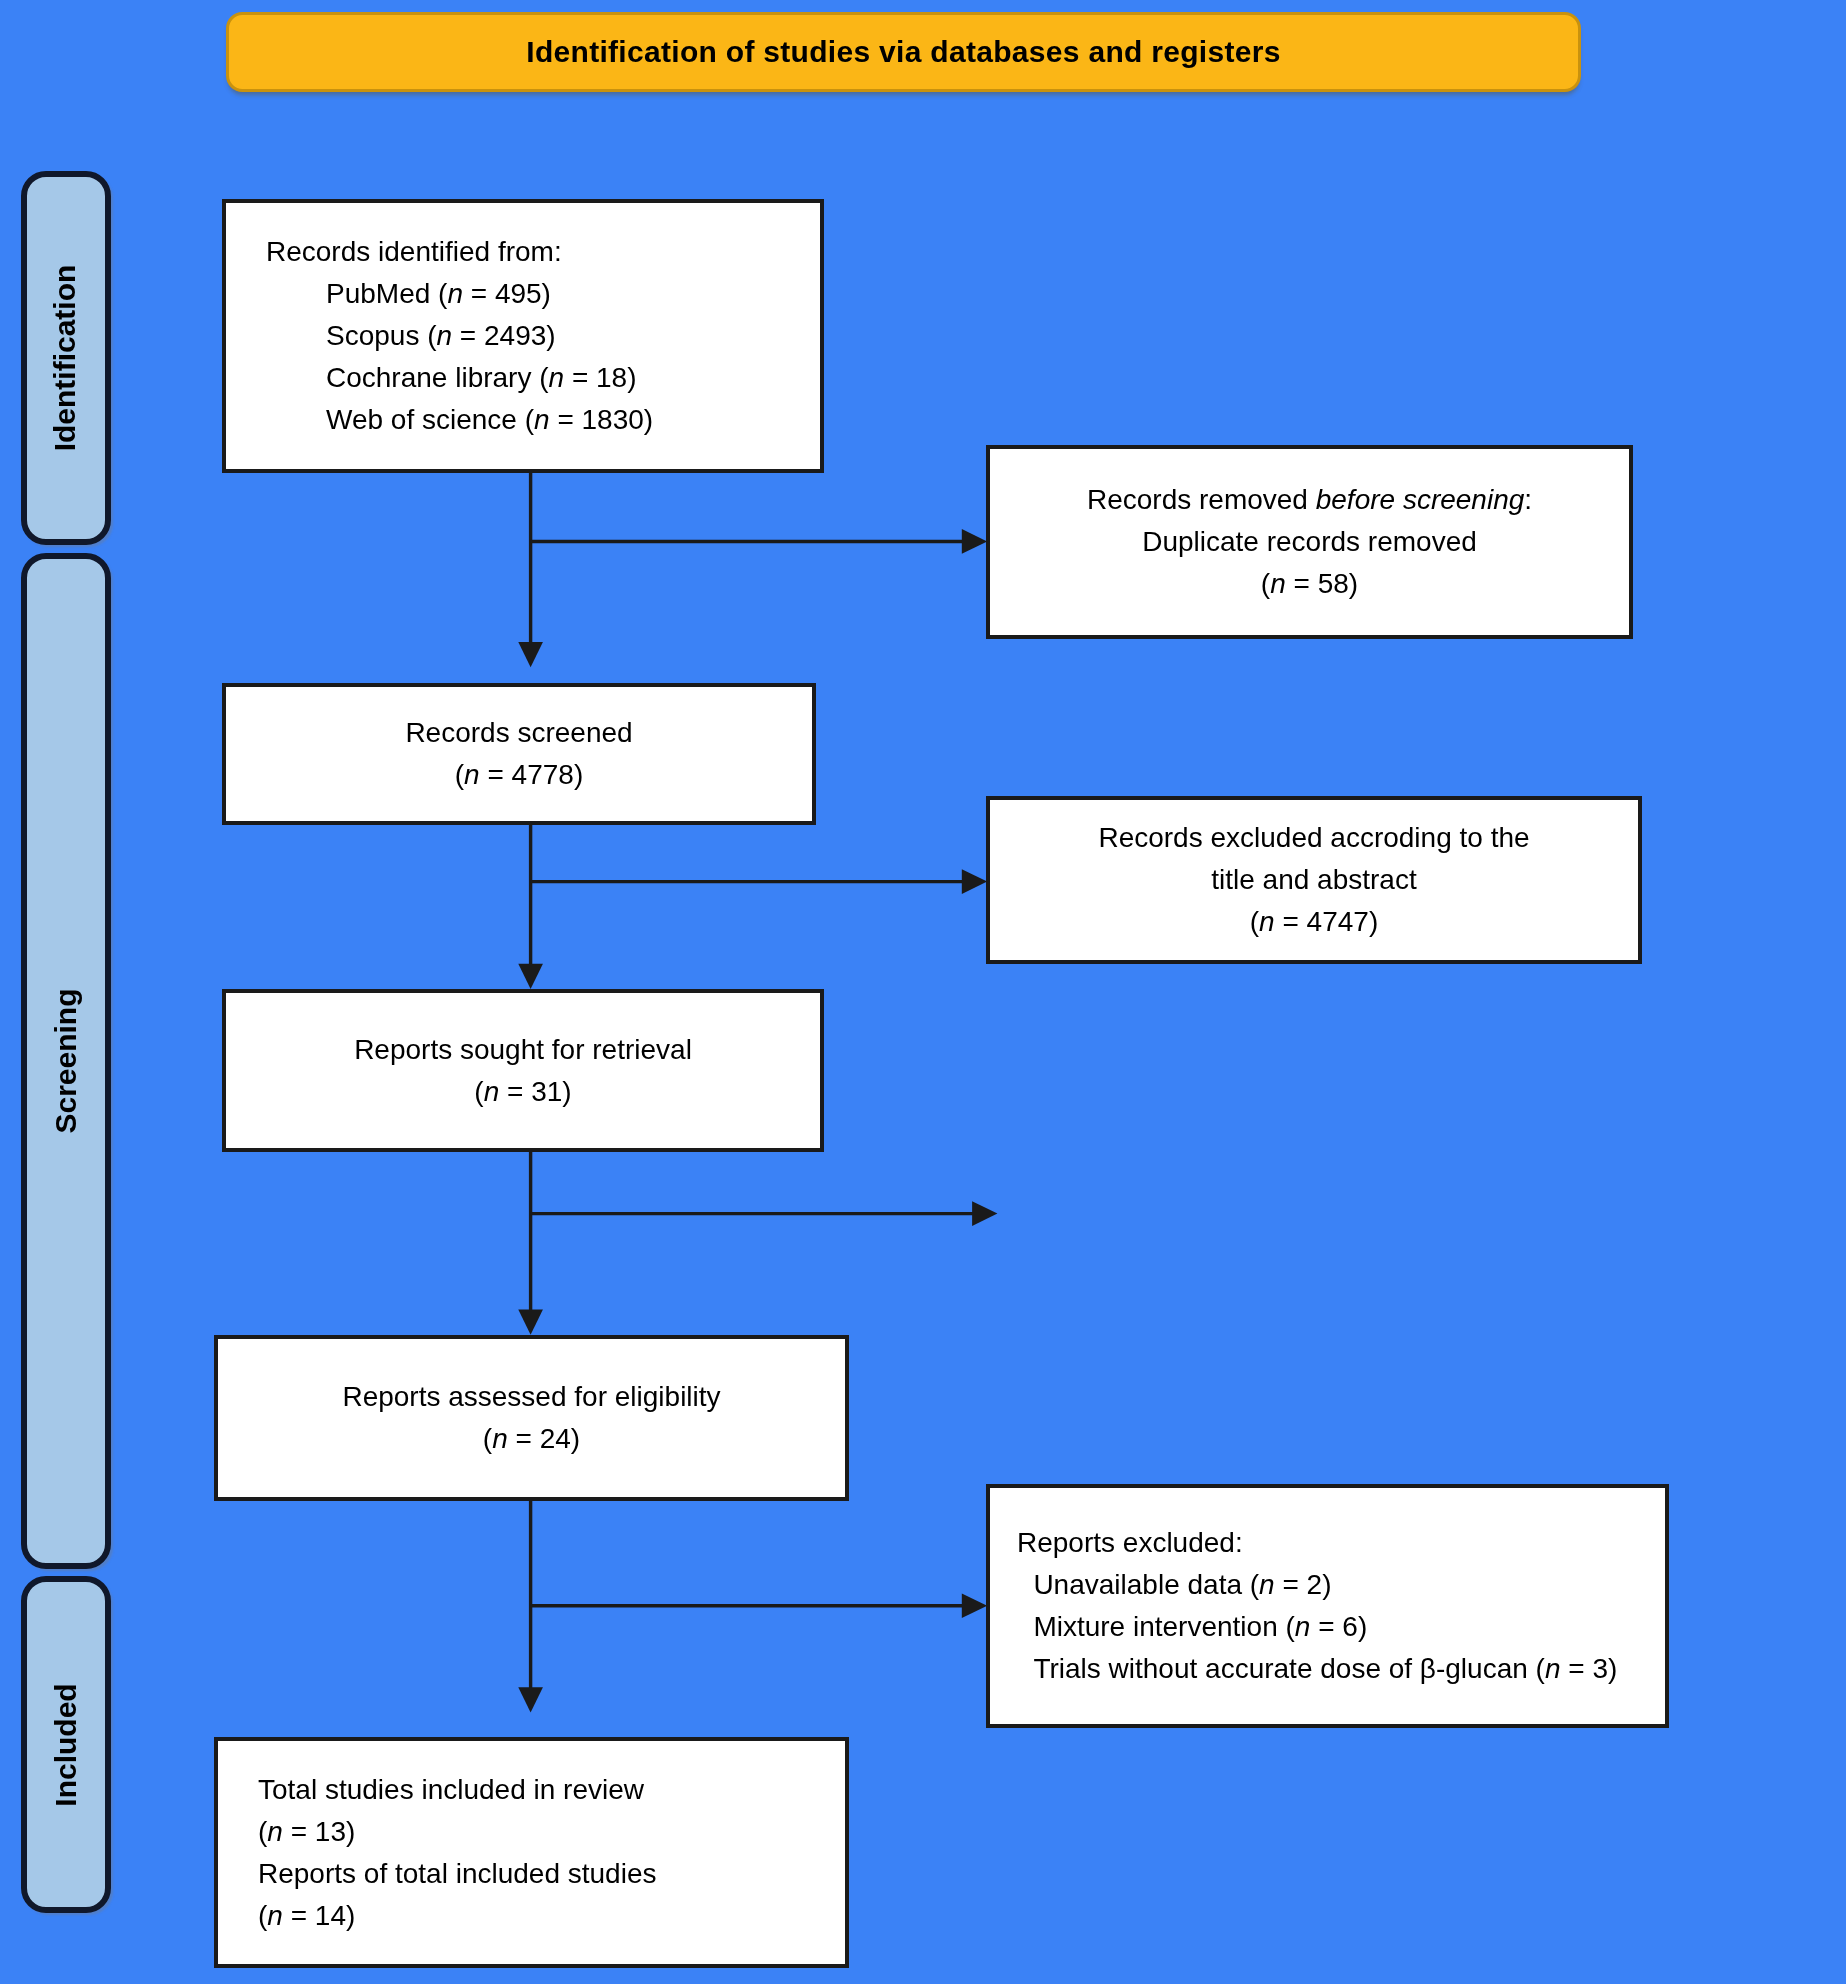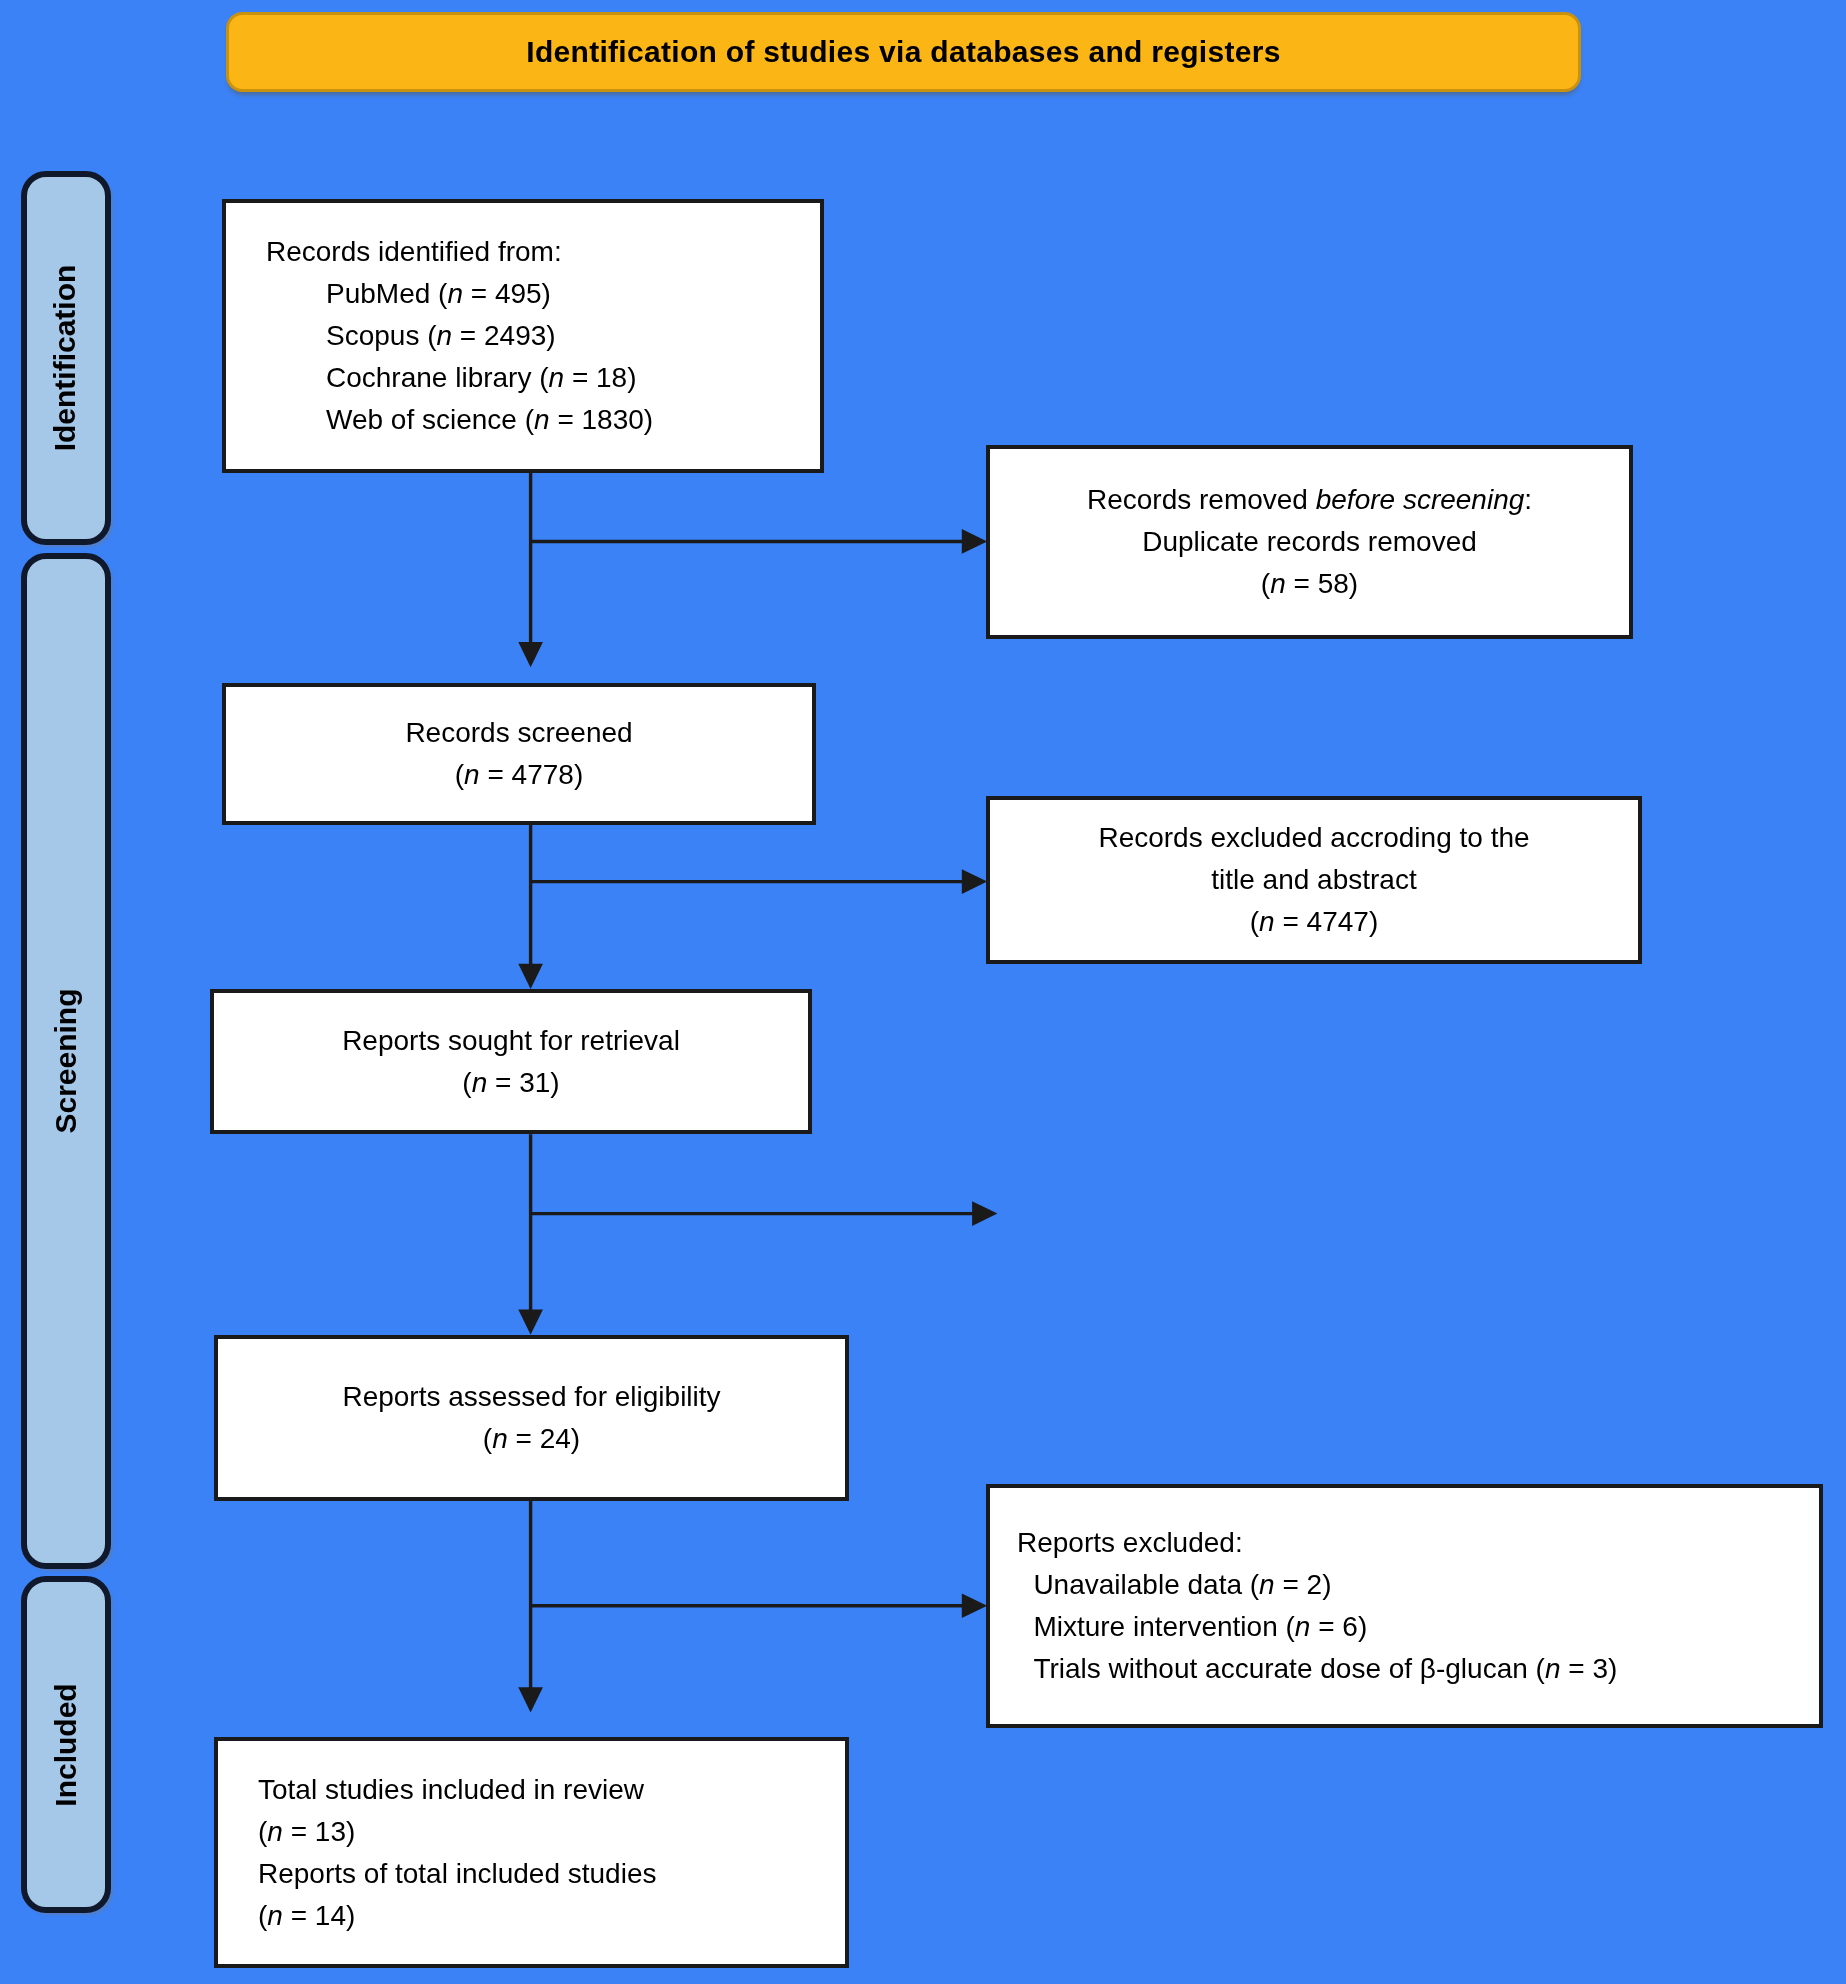--- a/index.html
+++ b/index.html
@@ -126,21 +126,21 @@
     <div class="line indent">Scopus (<i>n</i> = 2493)</div>
     <div class="line indent">Cochrane library (<i>n</i> = 18)</div>
     <div class="line indent">Web of science (<i>n</i> = 1830)</div>
   </div>
 
   <div class="box center-align" style="left:222px;top:683px;width:594px;height:142px;justify-content:center;">
     <div class="line">Records screened</div>
     <div class="line">(<i>n</i> = 4778)</div>
   </div>
 
-  <div class="box center-align" style="left:210px;top:989px;width:602px;height:145px;">
+  <div class="box center-align" style="left:222px;top:989px;width:602px;height:163px;">
     <div class="line">Reports sought for retrieval</div>
     <div class="line">(<i>n</i> = 31)</div>
   </div>
 
   <div class="box center-align" style="left:214px;top:1335px;width:635px;height:166px;">
     <div class="line">Reports assessed for eligibility</div>
     <div class="line">(<i>n</i> = 24)</div>
   </div>
 
   <div class="box left-align pad-main" style="left:214px;top:1713px;width:635px;height:231px;">
@@ -156,21 +156,21 @@
     <div class="line">(<i>n</i> = 58)</div>
   </div>
 
   <div class="box center-align" style="left:986px;top:796px;width:656px;height:168px;">
     <div class="line">Records excluded accroding to the</div>
     <div class="line">title and abstract</div>
     <div class="line">(<i>n</i> = 4747)</div>
   </div>
 
 
-  <div class="box left-align pad-side" style="left:986px;top:1484px;width:837px;height:244px;">
+  <div class="box left-align pad-side" style="left:986px;top:1484px;width:683px;height:244px;">
     <div class="line">Reports excluded:</div>
     <div class="line indent-sm">Unavailable data (<i>n</i> = 2)</div>
     <div class="line indent-sm">Mixture intervention (<i>n</i> = 6)</div>
     <div class="line indent-sm">Trials without accurate dose of β-glucan (<i>n</i> = 3)</div>
   </div>
 
 </div>
 
 
 </body></html>

